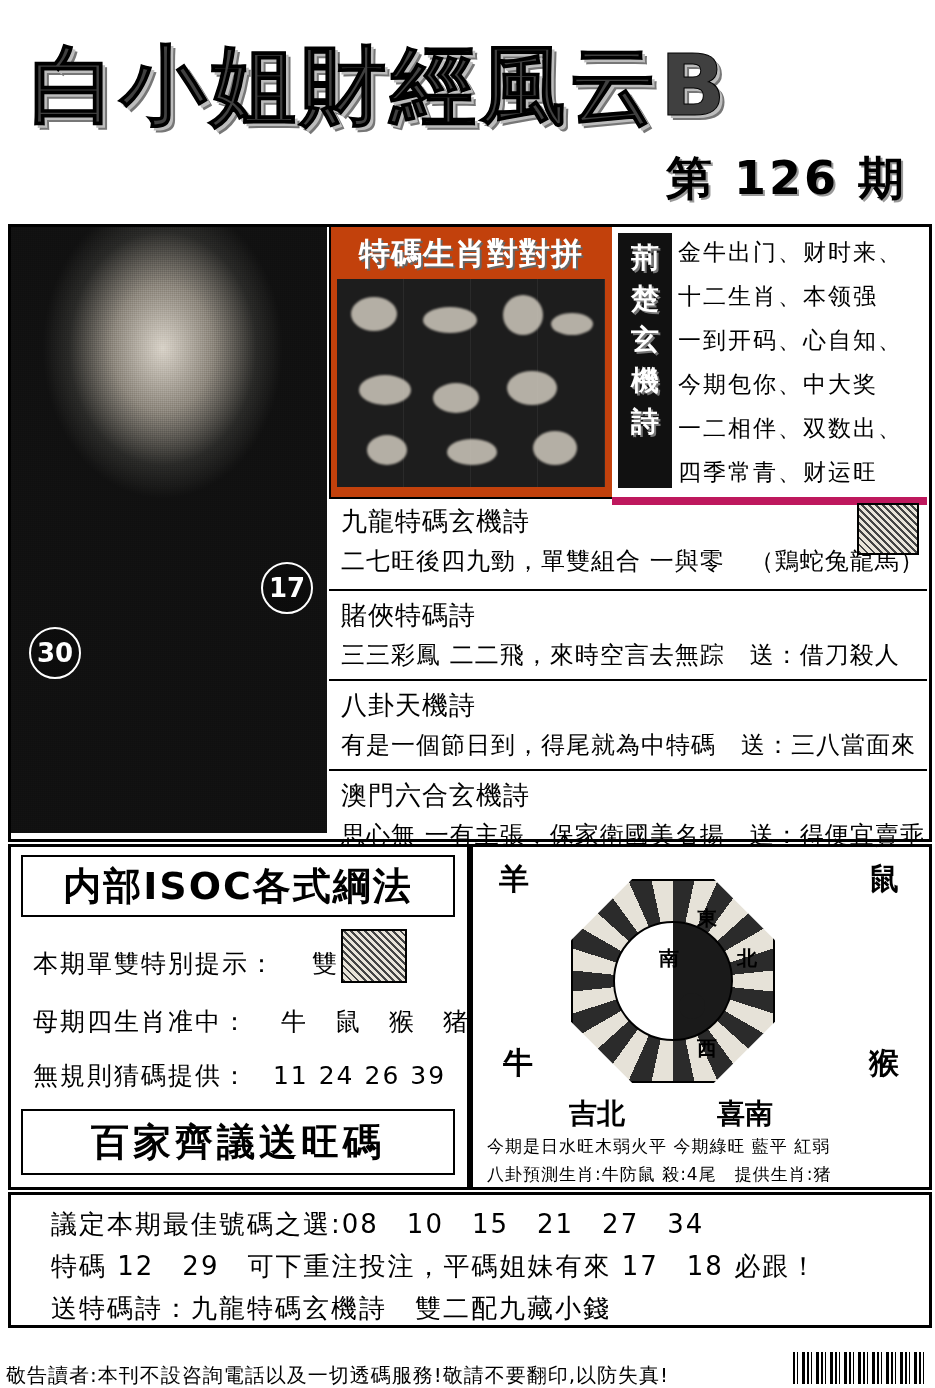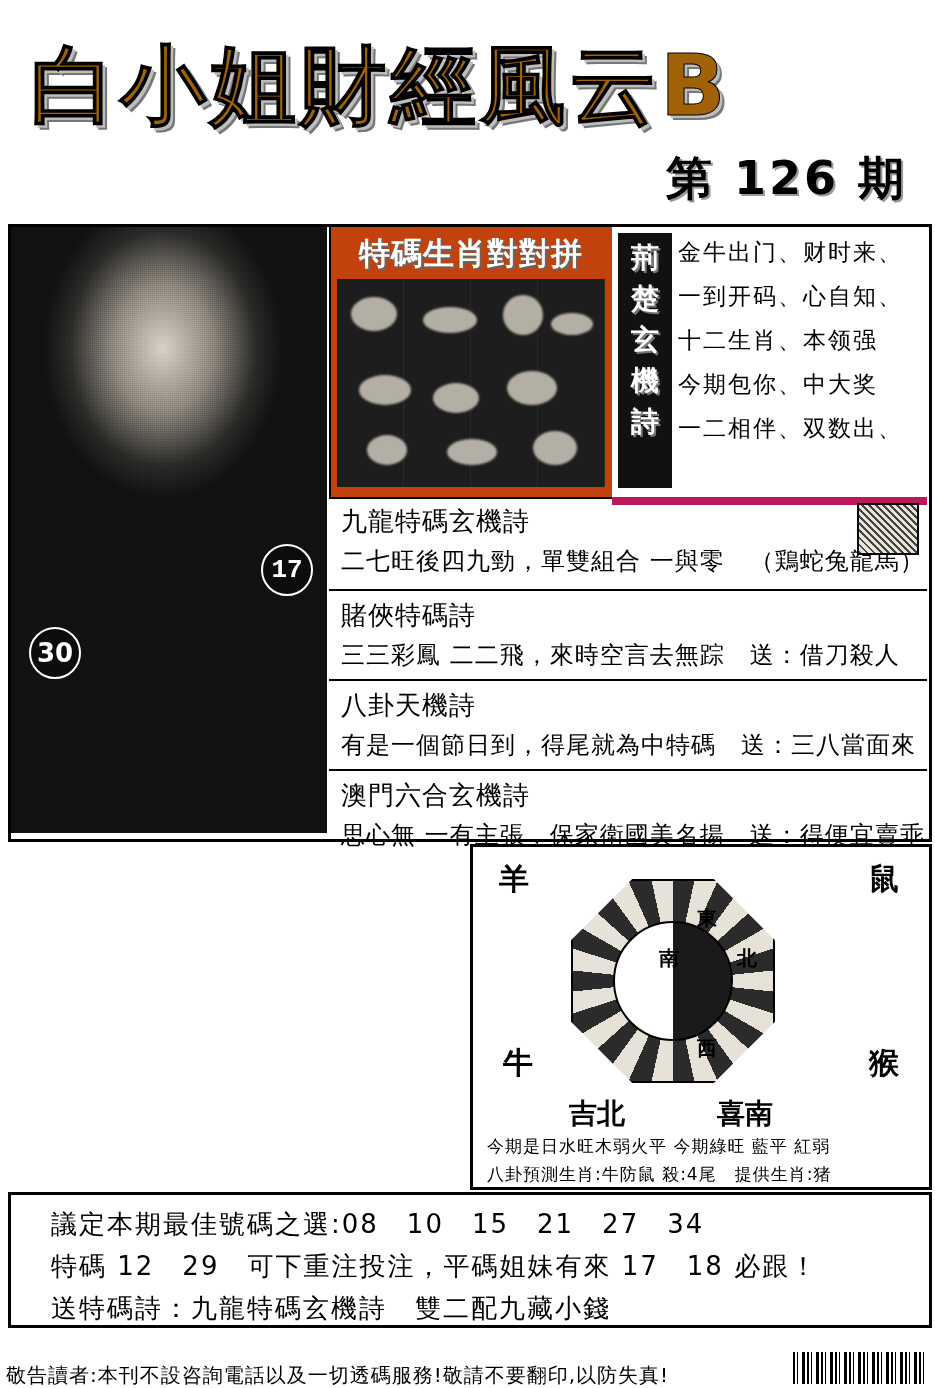--- a/index.html
+++ b/index.html
@@ -12,21 +12,21 @@
     overflow:hidden;
   }
   .page{position:relative;width:935px;height:1388px;}
 
   
   .masthead{position:absolute;left:0;top:0;width:935px;height:215px;}
   .title-main{
     position:absolute;left:30px;top:28px;
     font-size:86px;font-weight:bold;letter-spacing:4px;
     font-family:"DejaVu Sans","Liberation Sans",sans-serif;
-    color:#a16207;
+    color:#404040;
     -webkit-text-stroke:1px #000;
     text-shadow:3px 3px 0 #bdbdbd, 5px 5px 0 #777;
     white-space:nowrap;
   }
   .title-issue{
     position:absolute;right:28px;top:148px;
     font-size:46px;font-weight:bold;letter-spacing:3px;
     text-shadow:2px 2px 0 #999;
   }
 
@@ -46,21 +46,21 @@
                      repeating-linear-gradient(90deg, rgba(255,255,255,.04) 0 1px, rgba(0,0,0,.05) 1px 2px);
     mix-blend-mode:overlay;
   }
   .num-badge{
     position:absolute;border:2px solid #fff;border-radius:50%;
     color:#fff;font-size:26px;font-weight:bold;
     display:flex;align-items:center;justify-content:center;
     background:rgba(0,0,0,.25);
   }
   .badge-30{left:18px;top:400px;width:48px;height:48px;}
-  .badge-17{left:250px;top:317px;width:48px;height:48px;font-family:Liberation Mono, monospace;}
+  .badge-17{left:250px;top:335px;width:48px;height:48px;}
 
   .banner-top{
     position:absolute;left:318px;top:0;width:281px;height:270px;
     background:#c2410c;border-left:2px solid #000;border-bottom:2px solid #000;
     overflow:hidden;
   }
   .banner-title{
     position:absolute;left:6px;top:6px;width:268px;height:40px;
     color:#fff;font-size:31px;font-weight:bold;letter-spacing:1px;
     text-align:center;line-height:40px;
@@ -204,24 +204,25 @@
         <div class="blob" style="left:30px;top:156px;width:40px;height:30px;"></div>
         <div class="blob" style="left:110px;top:160px;width:50px;height:26px;"></div>
         <div class="blob" style="left:196px;top:152px;width:44px;height:34px;"></div>
       </div>
     </div>
 
     <div class="poem-right">
       <div class="poem-vert">荊楚玄機詩</div>
       <div class="poem-lines">
         <div class="pl">金牛出门、财时来、</div>
+        <div class="pl">十二生肖、本领强</div>
         <div class="pl">一到开码、心自知、</div>
-        <div class="pl">十二生肖、本领强</div>
         <div class="pl">今期包你、中大奖</div>
         <div class="pl">一二相伴、双数出、</div>
+        <div class="pl">四季常青、财运旺</div>
       </div>
     </div>
 
     <div class="verse v1">
       <div class="vh">九龍特碼玄機詩</div>
       <div class="vb">二七旺後四九勁，單雙組合 一與零　（鶏蛇兔龍馬）</div>
     </div>
     <div class="seal"></div>
 
     <div class="verse v3">
@@ -231,20 +232,37 @@
     <div class="verse v2">
       <div class="vh">賭俠特碼詩</div>
       <div class="vb">三三彩鳳 二二飛，來時空言去無踪　送：借刀殺人</div>
     </div>
     <div class="verse v4">
       <div class="vh">澳門六合玄機詩</div>
       <div class="vb">思心無 一有主張，保家衛國美名揚　送：得便宜賣乖</div>
     </div>
   </div>
 
+  <div class="left-box">
+    <div class="lb-title">内部ISOC各式綱法</div>
+    <div class="lb-seal"></div>
+    <div class="lb-row lb-r1">
+      <span>本期單雙特別提示：</span>
+      <span style="margin-left:26px;">雙</span>
+    </div>
+    <div class="lb-row lb-r2">
+      <span>母期四生肖准中：</span>
+      <span style="margin-left:22px;">牛　鼠　猴　猪</span>
+    </div>
+    <div class="lb-row lb-r3">
+      <span>無規則猜碼提供：</span>
+      <span style="margin-left:14px;">11  24  26  39</span>
+    </div>
+    <div class="lb-footer">百家齊議送旺碼</div>
+  </div>
 
   <div class="right-box">
     <div class="corner c-tl">羊</div>
     <div class="corner c-tr">鼠</div>
     <div class="corner c-bl">牛</div>
     <div class="corner c-br">猴</div>
 
     <div class="bagua">
       <div class="ring"></div>
       <div class="inner"></div>

